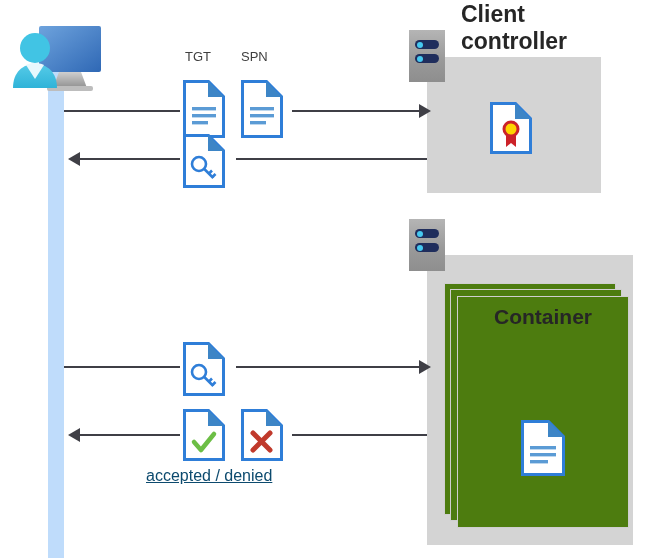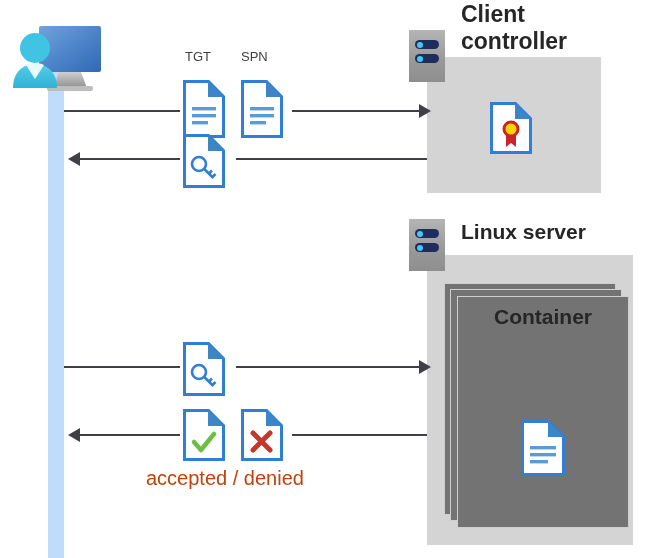--- a/index.html
+++ b/index.html
@@ -12,41 +12,41 @@
   
   .title-bold{font-weight:bold;color:#262626;line-height:1.18;}
   .ttl-client{left:36px;top:1px;width:160px;font-size:23px;}
   .ttl-dc{left:461px;top:1px;width:180px;font-size:23px;}
   .ttl-linux{left:461px;top:220px;width:200px;font-size:21px;}
   .ttl-container{left:0px;top:8px;width:100%;text-align:center;font-size:21px;}
 
   .lbl{color:#404040;font-size:13px;white-space:nowrap;}
   .lbl-tgt{left:185px;top:49px;}
   .lbl-spn{left:241px;top:49px;}
-  .lbl-accden{left:146px;top:467px;font-size:20px;color:#c2410c;}
+  .lbl-accden{left:146px;top:467px;font-size:16px;color:#0c4a6e;text-decoration:underline;}
 
   
   .lifeline{left:48px;top:72px;width:16px;height:486px;background:#bfdcfb;}
 
   
   .panel{background:#d4d4d4;}
   .panel-dc{left:427px;top:57px;width:174px;height:136px;}
   .panel-linux{left:427px;top:255px;width:206px;height:290px;}
 
   
   .rack{width:36px;height:52px;background:linear-gradient(180deg,#b5b5b5 0%,#9a9a9a 55%,#8e8e8e 100%);}
   .rack .bar{position:absolute;left:6px;width:24px;height:9px;border-radius:5px;background:#1f2d5c;}
   .rack .bar i{position:absolute;left:2px;top:1.5px;width:6px;height:6px;border-radius:50%;background:#46c8f0;display:block;}
   .rack-dc{left:409px;top:30px;}
   .rack-dc .b1{top:10px;} .rack-dc .b2{top:24px;}
   .rack-lnx{left:409px;top:219px;}
   .rack-lnx .b1{top:10px;} .rack-lnx .b2{top:24px;}
 
   
-  .stack-card{background:#737373;border:1px solid #cfcfcf;}
+  .stack-card{background:#4d7c0f;border:1px solid #cfcfcf;}
   .card3{left:444px;top:283px;width:170px;height:230px;}
   .card2{left:450px;top:289px;width:170px;height:230px;}
   .card1{left:457px;top:296px;width:170px;height:230px;}
 
   
   .doc{position:absolute;}
   .doc svg{display:block;}
 
   
   .arrowline{background:#3f3f46;height:2px;}
@@ -149,21 +149,20 @@
       <path d="M48 48 h22 l6 16 h-34 z" fill="url(#standG)"></path>
       <rect x="36" y="62" width="46" height="5" rx="2" fill="#bdbdbd"></rect>
       <path d="M2 64 c0 -16 10 -24 22 -24 c12 0 22 8 22 24 z" fill="url(#bodyG)"></path>
       <path d="M15 41 l9 14 l9 -14 c-3 -1.5 -6 -2 -9 -2 c-3 0 -6 .5 -9 2 z" fill="#e8f8fd"></path>
       <circle cx="24" cy="24" r="15" fill="#41c4e4"></circle>
     </svg>
   </div>
 
   <div class="abs title-bold ttl-dc" style="white-space:pre-line;">Client
 controller</div>
-  <div class="abs title-bold ttl-linux">Linux server</div>
 
   <div class="abs lbl lbl-tgt">TGT</div>
   <div class="abs lbl lbl-spn">SPN</div>
 
   <div class="abs arrowline ln-a1"></div>
   <div class="abs arrowline ln-a2"></div>
   <div class="abs ahead ahead-r ah-a"></div>
 
   <div class="doc" style="left:182px;top:79px;">
     <svg width="44" height="60" viewBox="0 0 44 60">

